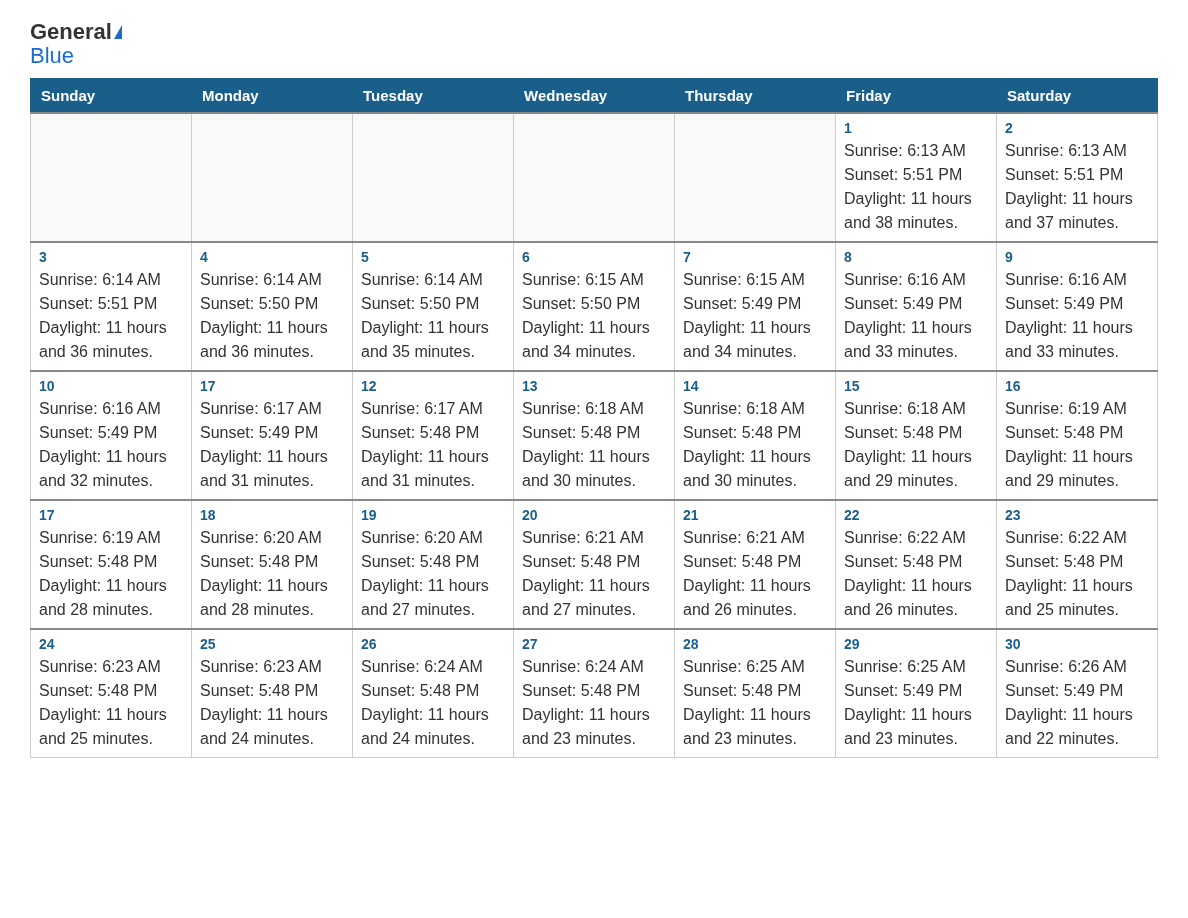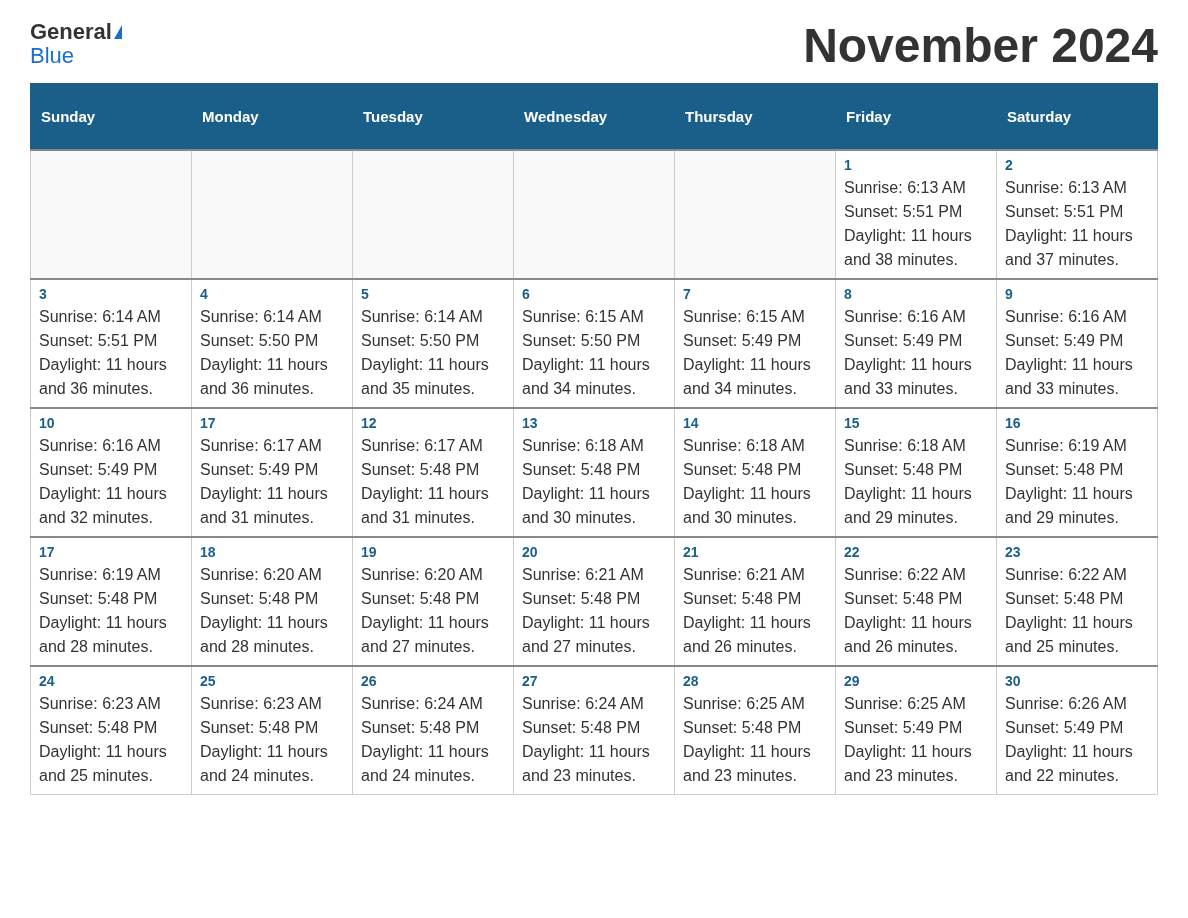--- a/index.html
+++ b/index.html
@@ -59,21 +59,21 @@
     table {
       width: 100%;
       border-collapse: collapse;
       margin-top: 8px;
     }
     th {
       background-color: #1a5f8a;
       color: #fff;
       font-size: 15px;
       font-weight: bold;
-      padding: 24px 10px;
+      padding: 8px 10px;
       text-align: left;
       border: 1px solid #1a5f8a;
     }
     td {
       vertical-align: top;
       padding: 6px 8px;
       border: 1px solid #ccc;
       width: 14.28%;
       min-height: 90px;
       font-size: 12px;
@@ -104,21 +104,20 @@
 
 <div class="header">
   <div class="logo">
     <div style="display:flex;align-items:center;">
       <span class="logo-general">General</span>
       <span class="logo-triangle"></span>
     </div>
     <span class="logo-blue">Blue</span>
   </div>
   <div class="title-block">
-    <div class="month-title">November 2024</div>
   </div>
 </div>
 
 <table>
   <thead>
     <tr>
     <th>Sunday</th>
         <th>Monday</th>
         <th>Tuesday</th>
         <th>Wednesday</th>

